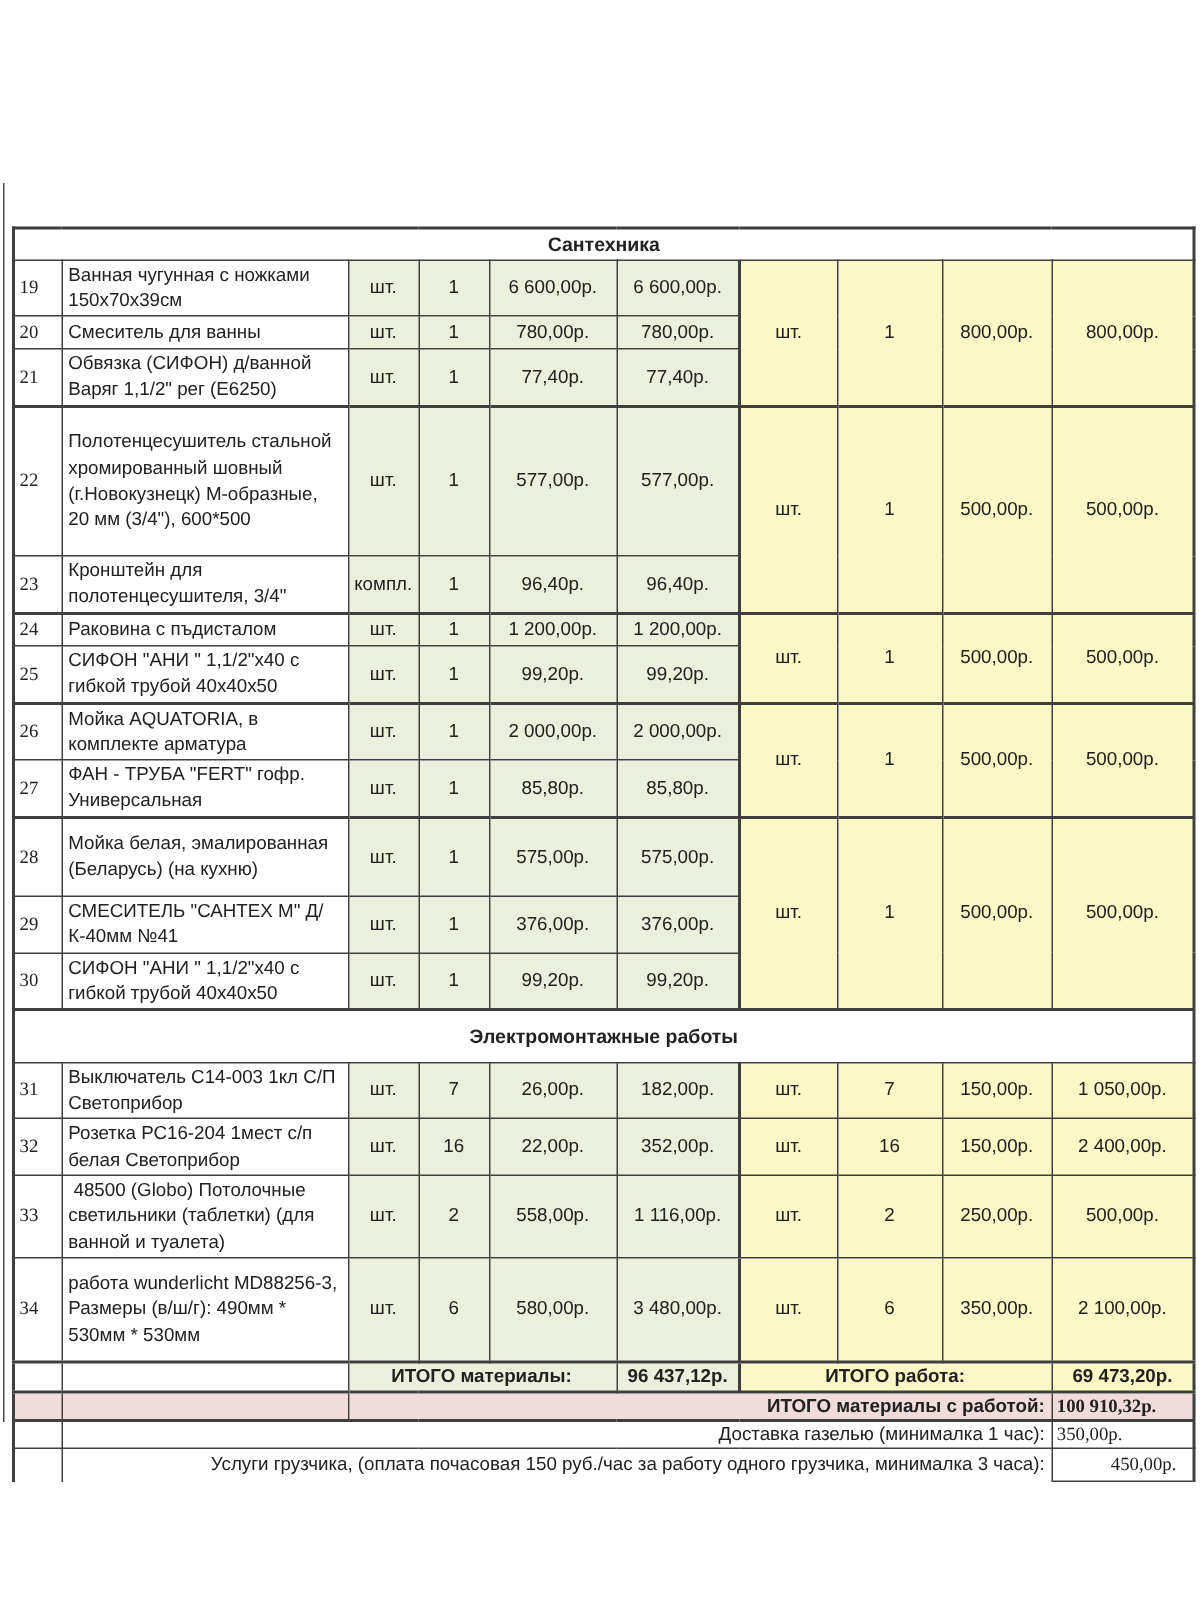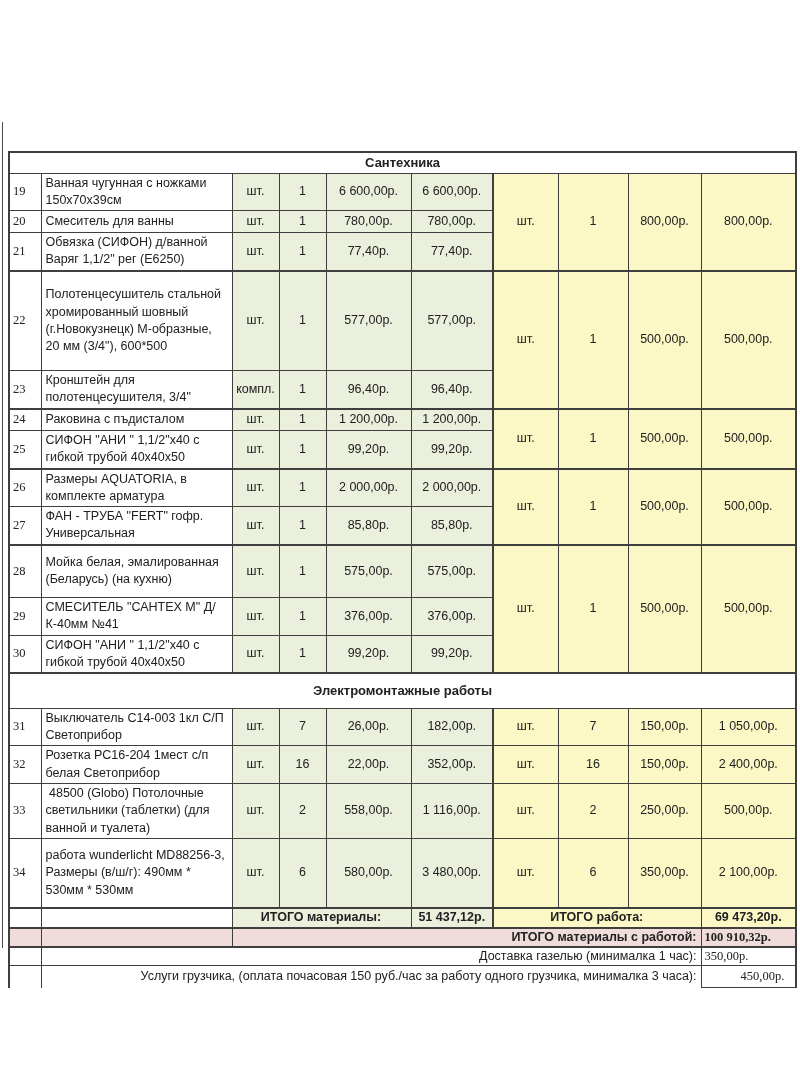--- a/index.html
+++ b/index.html
@@ -113,21 +113,21 @@
         <tr style="height: 37px;">
           <td class="c">25</td>
           <td class="name">СИФОН "АНИ " 1,1/2"х40 с гибкой трубой 40х40х50</td>
           <td class="g">шт.</td>
           <td class="g">1</td>
           <td class="g">99,20р.</td>
           <td class="g">99,20р.</td>
         </tr>
         <tr class="thick" style="height: 38px;">
           <td class="c">26</td>
-          <td class="name">Размеры AQUATORIA, в комплекте арматура</td>
+          <td class="name">Мойка AQUATORIA, в комплекте арматура</td>
           <td class="g">шт.</td>
           <td class="g">1</td>
           <td class="g">2 000,00р.</td>
           <td class="g">2 000,00р.</td>
           <td class="y wstart" rowspan="2">шт.</td>
           <td class="y" rowspan="2">1</td>
           <td class="y" rowspan="2">500,00р.</td>
           <td class="y" rowspan="2">500,00р.</td>
         </tr>
         <tr style="height: 38px;">
@@ -214,21 +214,21 @@
           <td class="g">3 480,00р.</td>
           <td class="y wstart" rowspan="1">шт.</td>
           <td class="y" rowspan="1">6</td>
           <td class="y" rowspan="1">350,00р.</td>
           <td class="y" rowspan="1">2 100,00р.</td>
         </tr>
         <tr class="thick" style="height: 17px;">
           <td></td>
           <td></td>
           <td class="g r b" colspan="3">ИТОГО материалы:</td>
-          <td class="g b">51 437,12р.</td>
+          <td class="g b">96 437,12р.</td>
           <td class="y r b wstart" colspan="3">ИТОГО работа:</td>
           <td class="y b">69 473,20р.</td>
         </tr>
         <tr class="thick" style="height: 18px;">
           <td class="pink"></td>
           <td class="pink"></td>
           <td class="pink r b" colspan="7">ИТОГО материалы с работой:</td>
           <td class="pink c b">100 910,32р.</td>
         </tr>
         <tr class="thick" style="height: 18px;">

